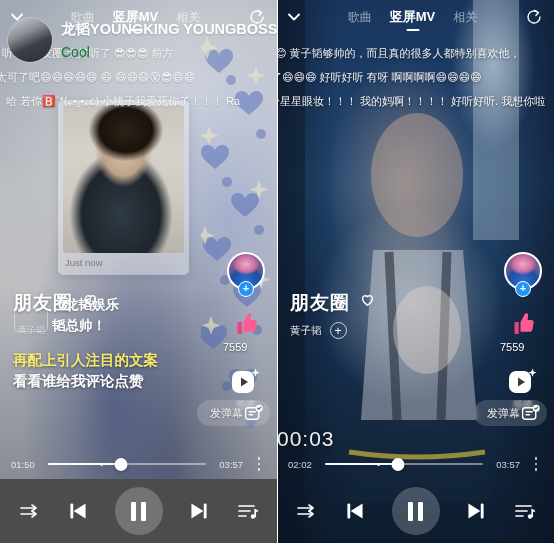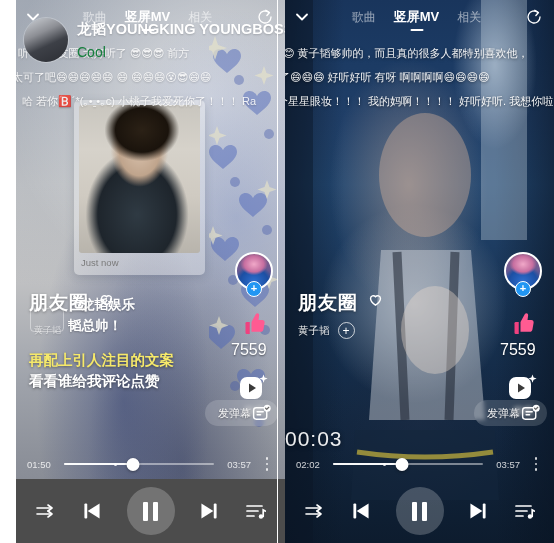--- a/index.html
+++ b/index.html
@@ -1,21 +1,21 @@
 <!DOCTYPE html>
 <html><head>
 <meta charset="utf-8">
 <style>
   * { margin:0; padding:0; box-sizing:border-box; }
   html,body{
     width:554px; height:543px; overflow:hidden;
     font-family:"Liberation Sans","DejaVu Sans",sans-serif;
     background:#ffffff;
   }
-  .stage{ position:relative; width:554px; height:418px; display:flex;padding-left:16px; }
+  .stage{ position:relative; width:554px; height:418px; display:flex; }
 
   
   .panel{ position:relative; width:277px; height:543px; overflow:hidden; }
 
   
   .bg-left{
     position:absolute; inset:0;
     background:
       radial-gradient(circle at 72% 18%, rgba(255,255,255,.55) 0%, rgba(255,255,255,0) 42%),
       radial-gradient(circle at 18% 8%, rgba(150,160,175,.55) 0%, rgba(150,160,175,0) 45%),
@@ -162,21 +162,21 @@
       radial-gradient(ellipse 20px 18px at 50% 82%, #2e6fd0 0%, #1c4fa3 70%, rgba(28,79,163,0) 95%),
       linear-gradient(180deg,#8e5f86 0%,#6b5a93 45%,#2a4f95 100%);
   }
   .avatarbtn .plus{
     position:absolute; left:50%; transform:translateX(-50%); bottom:-7px;
     width:16px; height:16px; border-radius:50%; background:#2196f3;
     border:1.5px solid #fff; color:#fff; font-size:11px; line-height:13px;
     text-align:center; font-weight:bold;
   }
   .thumb{ margin-top:19px; cursor:pointer; }
-  .likecount{ font-size:16px; color:#fff; margin-top:2px; text-shadow:0 1px 2px rgba(0,0,0,.5); }
+  .likecount{ font-size:11px; color:#fff; margin-top:2px; text-shadow:0 1px 2px rgba(0,0,0,.5); }
   .postbtn{ margin-top:13px; cursor:pointer; position:relative; width:30px; height:30px; }
   .postlabel{ font-size:9.5px; color:#fff; margin-top:3px; text-shadow:0 1px 2px rgba(0,0,0,.5); }
 
   
   .dmbar{
     position:absolute; right:7px; height:26px; z-index:28;
     display:flex; align-items:center; gap:0;
     background:rgba(255,255,255,.16); border-radius:14px; padding:0 6px 0 13px;
     backdrop-filter:blur(2px);
   }

